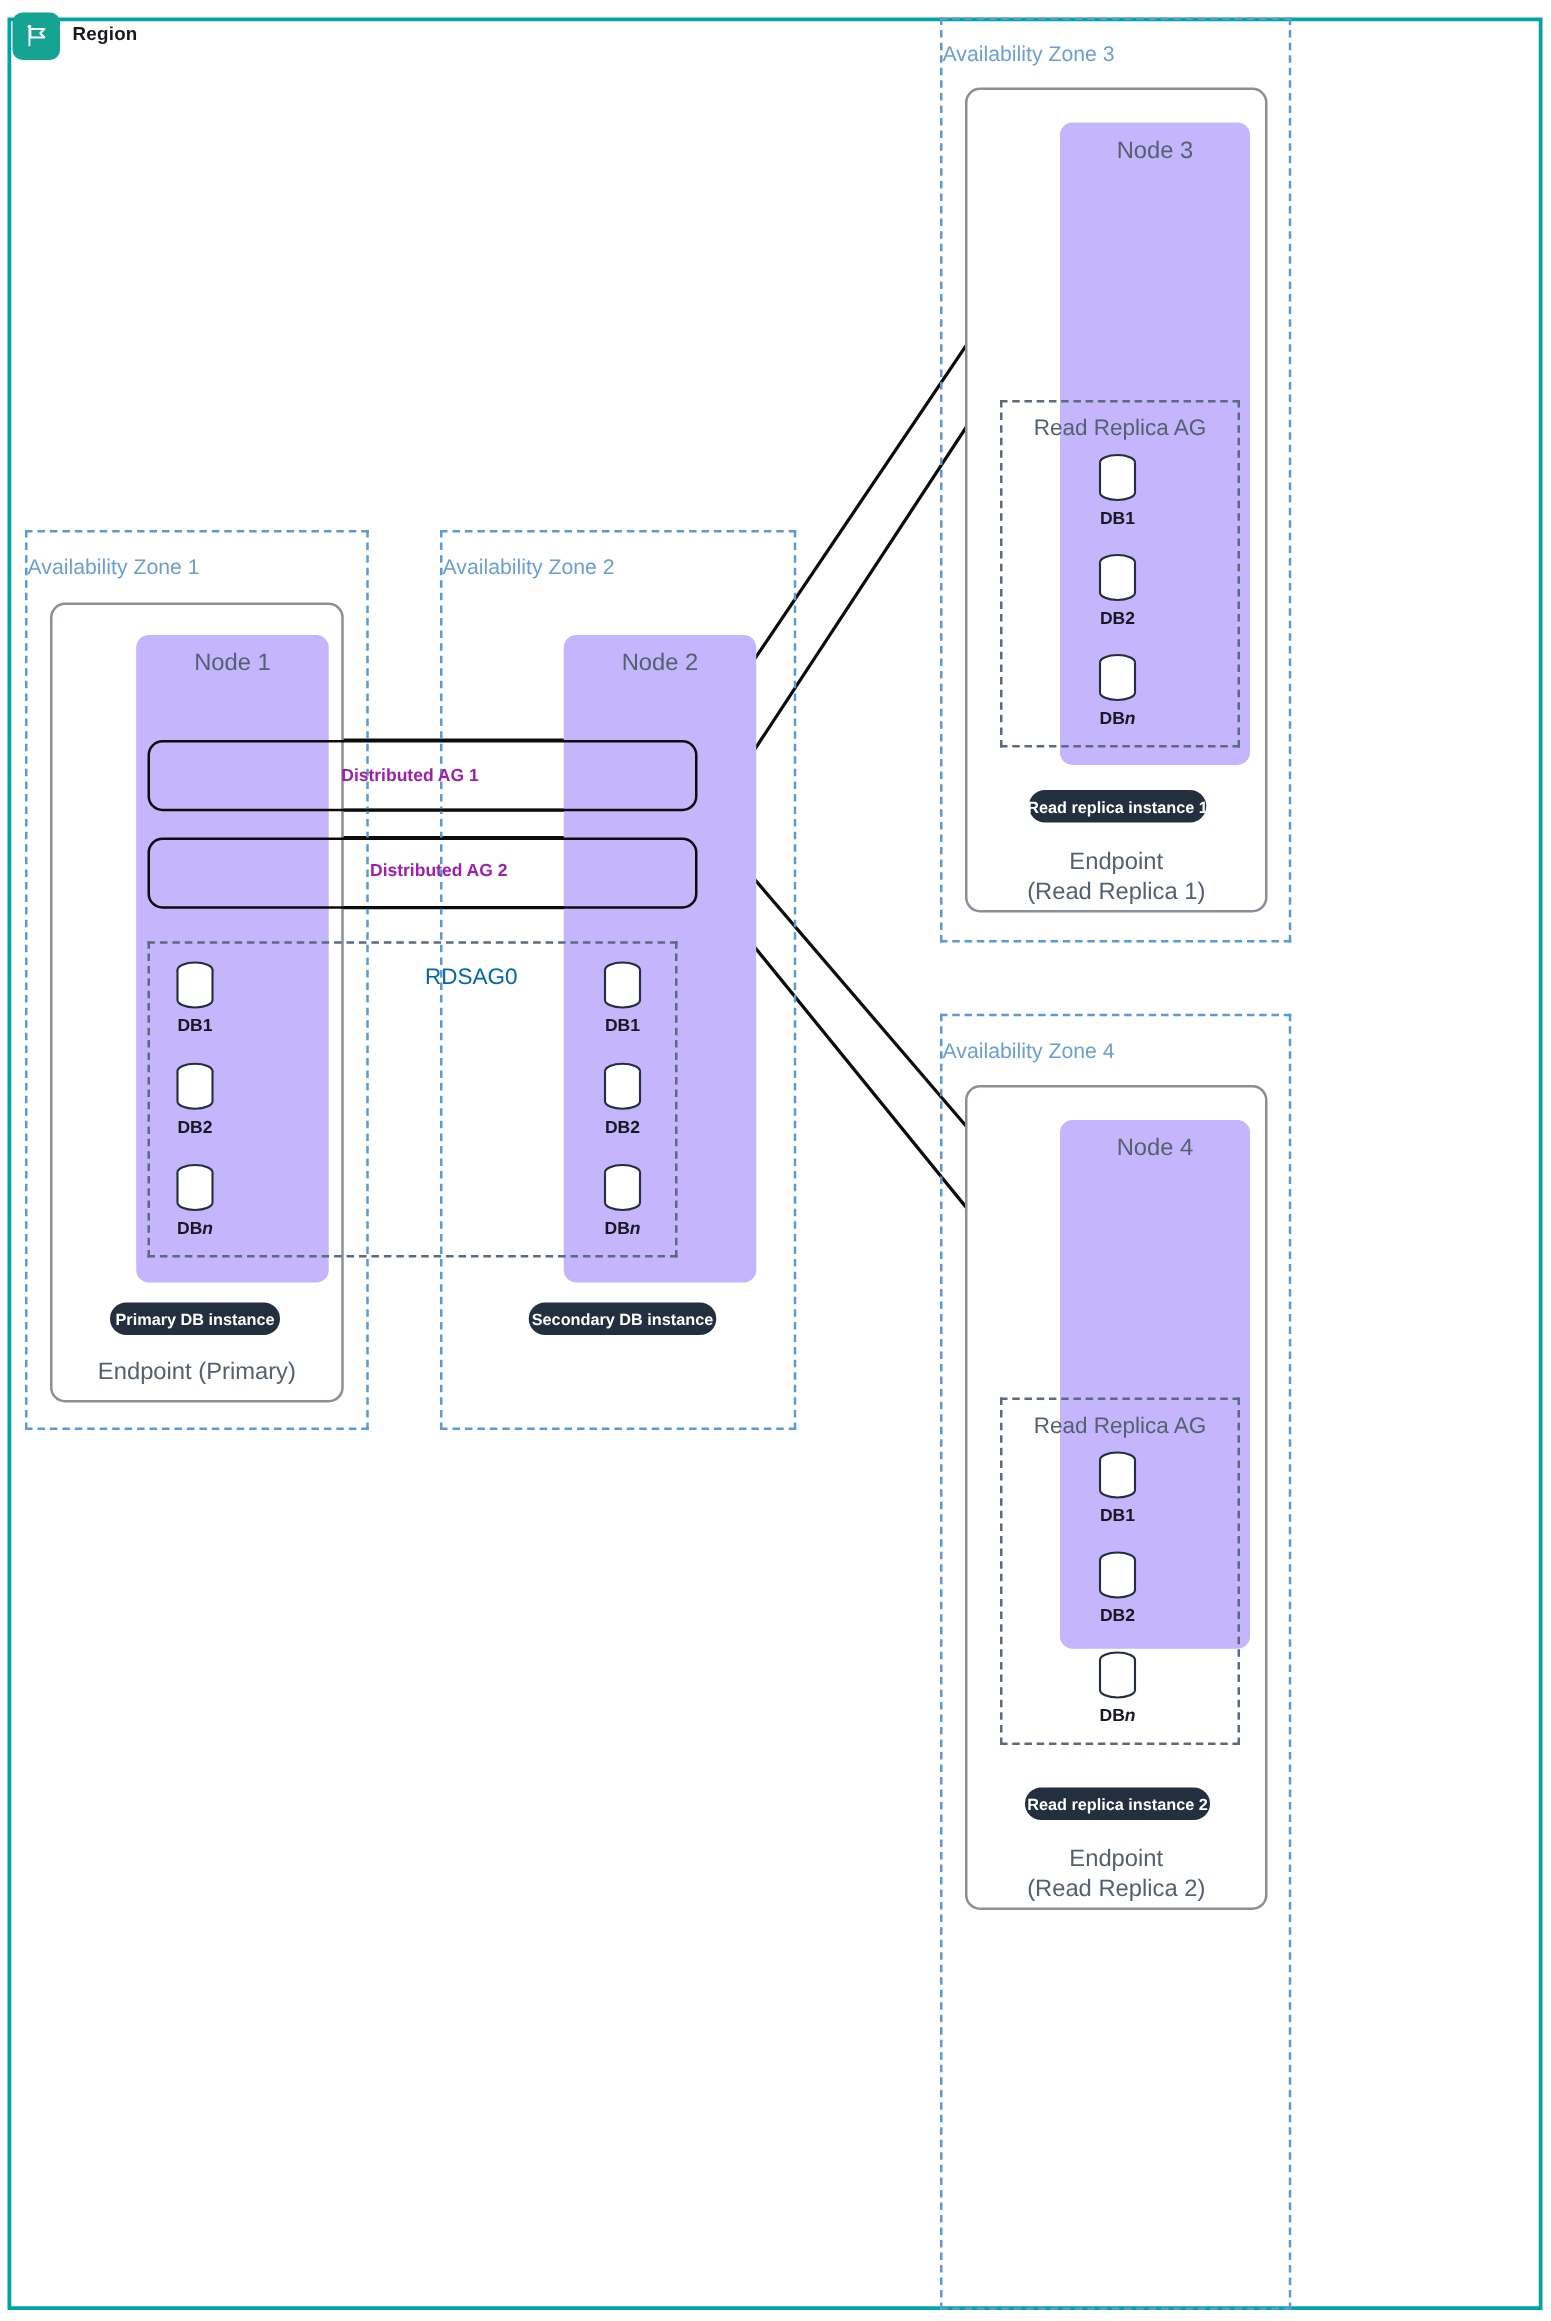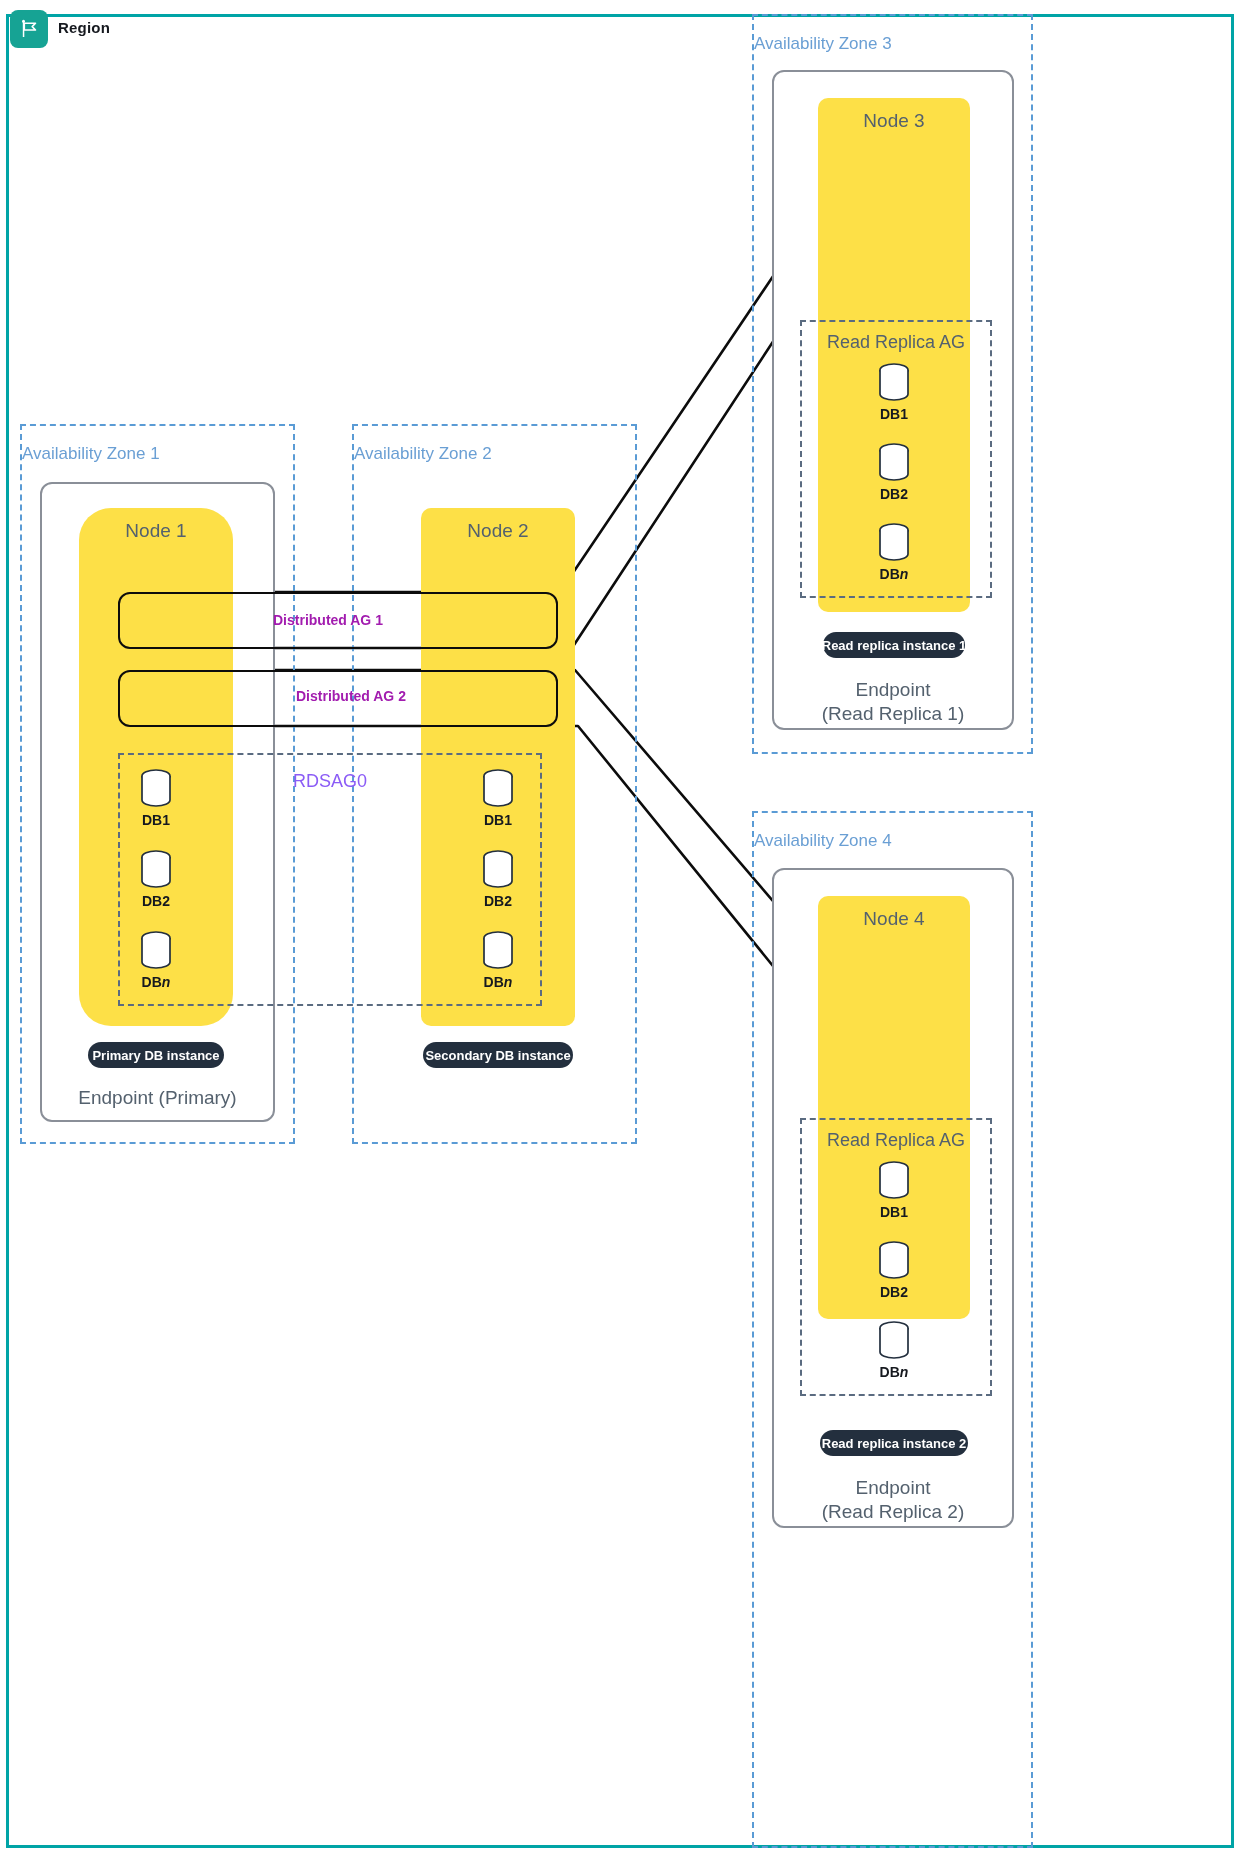--- a/index.html
+++ b/index.html
@@ -18,21 +18,21 @@
   
   .az{position:absolute;border:2px dashed #5A9BD5;box-sizing:border-box;background:transparent;}
   .az-label{position:absolute;width:100%;text-align:left;top:18px;left:0;
     font-size:17px;color:#6A9FD4;}
 
   
   .node-outer{position:absolute;border:2px solid #8a8f98;border-radius:12px;box-sizing:border-box;
     background:#fff;}
 
   
-  .node-box{position:absolute;background:#fde047;border-radius:10px;box-sizing:border-box;}
+  .node-box{position:absolute;background:#c4b5fd;border-radius:10px;box-sizing:border-box;margin-left:30px;}
   .node-label{position:absolute;width:100%;text-align:center;top:12px;left:0;
     font-size:19px;color:#54616e;}
 
   
   .ag-box{position:absolute;border:2px dashed #5a6b80;box-sizing:border-box;}
   .ag-label{position:absolute;width:100%;text-align:center;top:10px;left:0;
     font-size:18px;color:#54616e;}
 
   
   .db{position:absolute;width:70px;text-align:center;}
@@ -48,21 +48,21 @@
 
   
   .endpoint{position:absolute;text-align:center;font-size:19px;color:#54616e;line-height:1.25;}
 
   
   .dag{position:absolute;border:2.5px solid #0c0c0c;border-radius:12px;box-sizing:border-box;
     background:transparent;}
   .dag-label{position:absolute;font-size:14px;font-weight:bold;color:#a21caf;white-space:nowrap;}
 
   
-  .rdsag{position:absolute;font-size:18px;color:#8b5cf6;white-space:nowrap;}
+  .rdsag{position:absolute;font-size:18px;color:#0369a1;white-space:nowrap;margin-left:47px;}
 
   
   #connectors{position:absolute;left:0;top:0;width:1241px;height:1857px;pointer-events:none;}
 </style>
 </head>
 <body>
 
 <div id="stage">
 
   <div class="region-border"></div>
@@ -169,21 +169,21 @@
   <div class="pill" style="left:820px;top:1430px;width:148px;">Read replica instance 2</div>
   <div class="endpoint" style="left:772px;top:1476px;width:242px;">
     <div>Endpoint</div>
     <div>(Read Replica 2)</div>
   </div>
 
   <div class="az" style="left:20px;top:424px;width:275px;height:720px;">
     <div class="az-label">Availability Zone 1</div>
   </div>
   <div class="node-outer" style="left:40px;top:482px;width:235px;height:640px;"></div>
-  <div class="node-box" style="left:79px;top:508px;width:154px;height:518px;border-radius:32px;">
+  <div class="node-box" style="left:79px;top:508px;width:154px;height:518px;">
     <div class="node-label">Node 1</div>
   </div>
 
   <div class="az" style="left:352px;top:424px;width:285px;height:720px;">
     <div class="az-label">Availability Zone 2</div>
   </div>
   <div class="node-box" style="left:421px;top:508px;width:154px;height:518px;">
     <div class="node-label">Node 2</div>
   </div>
 

